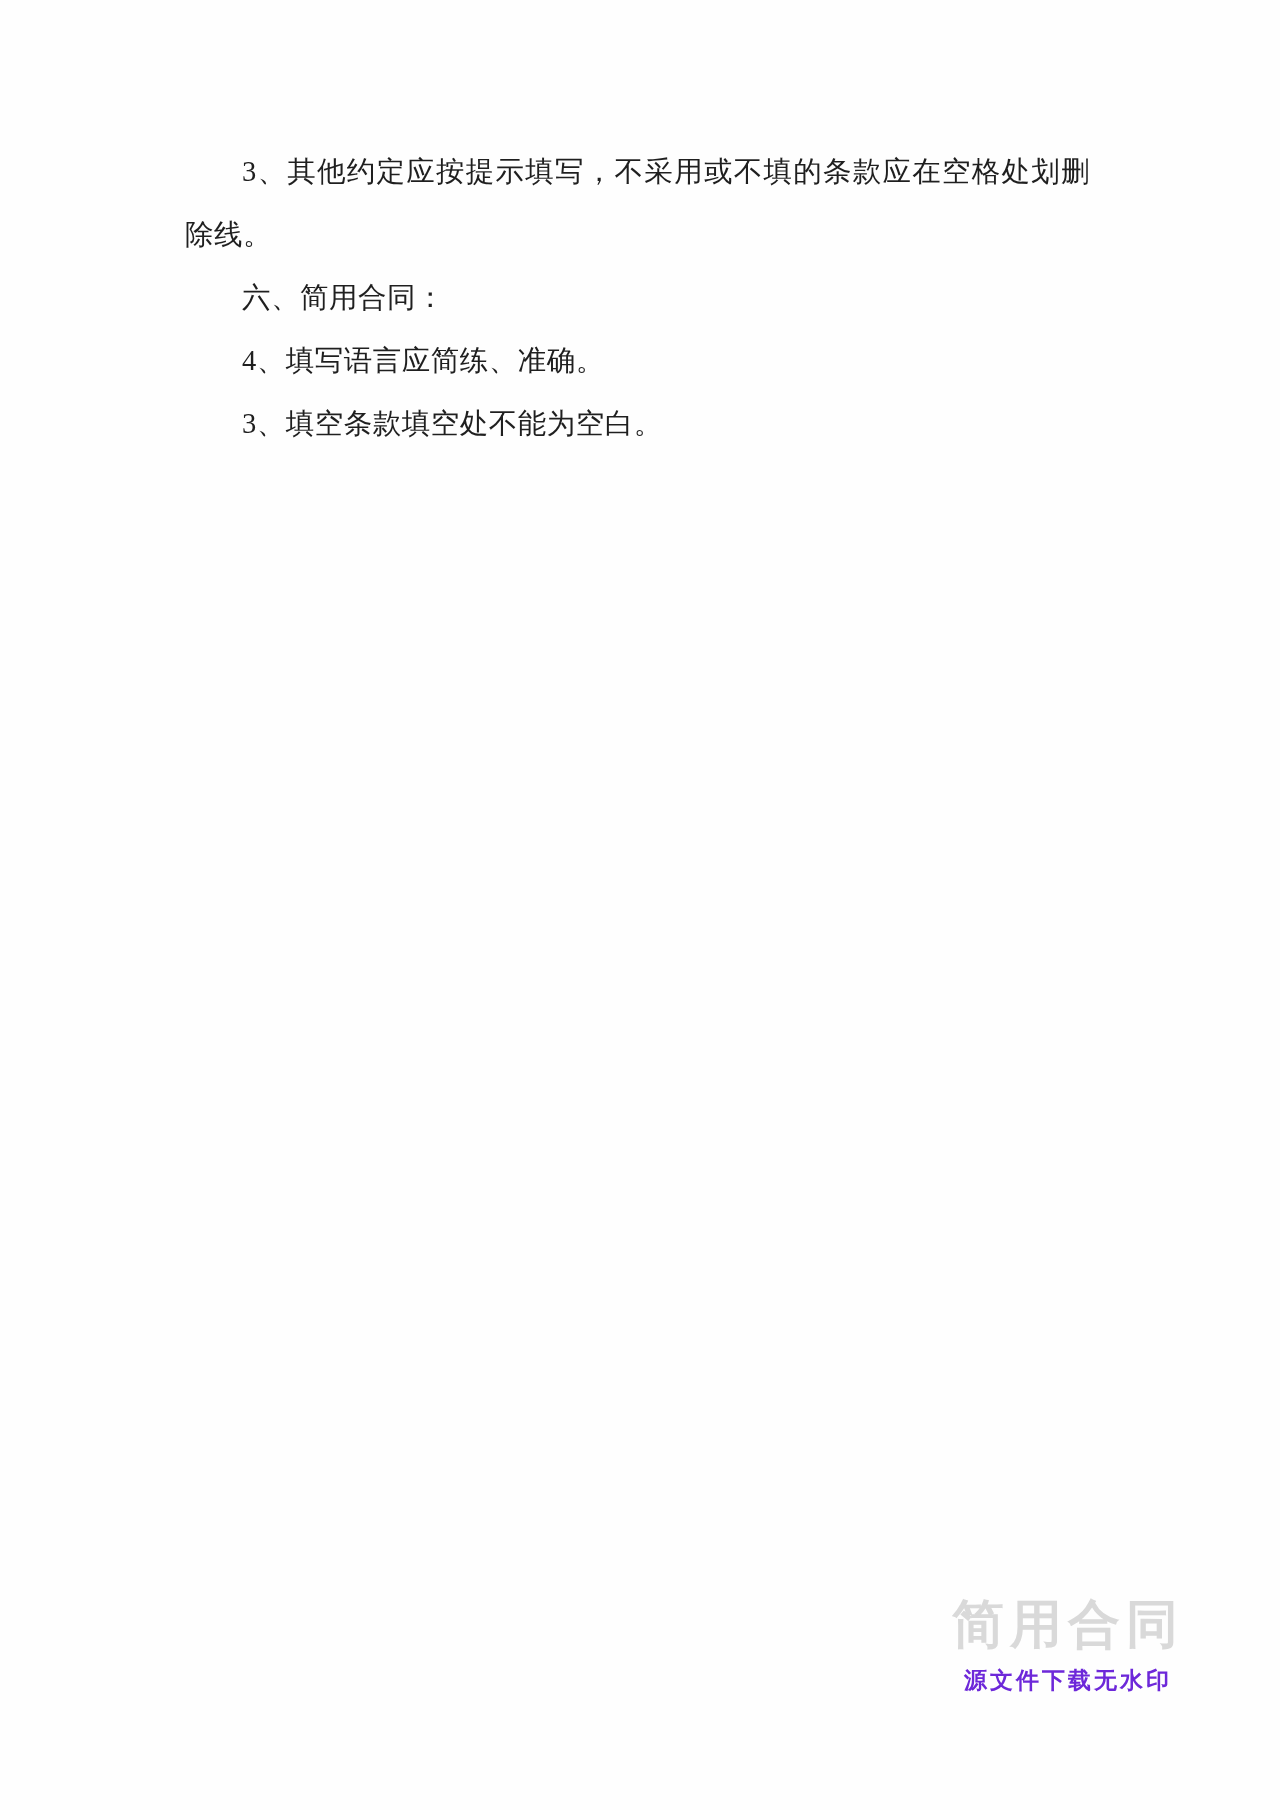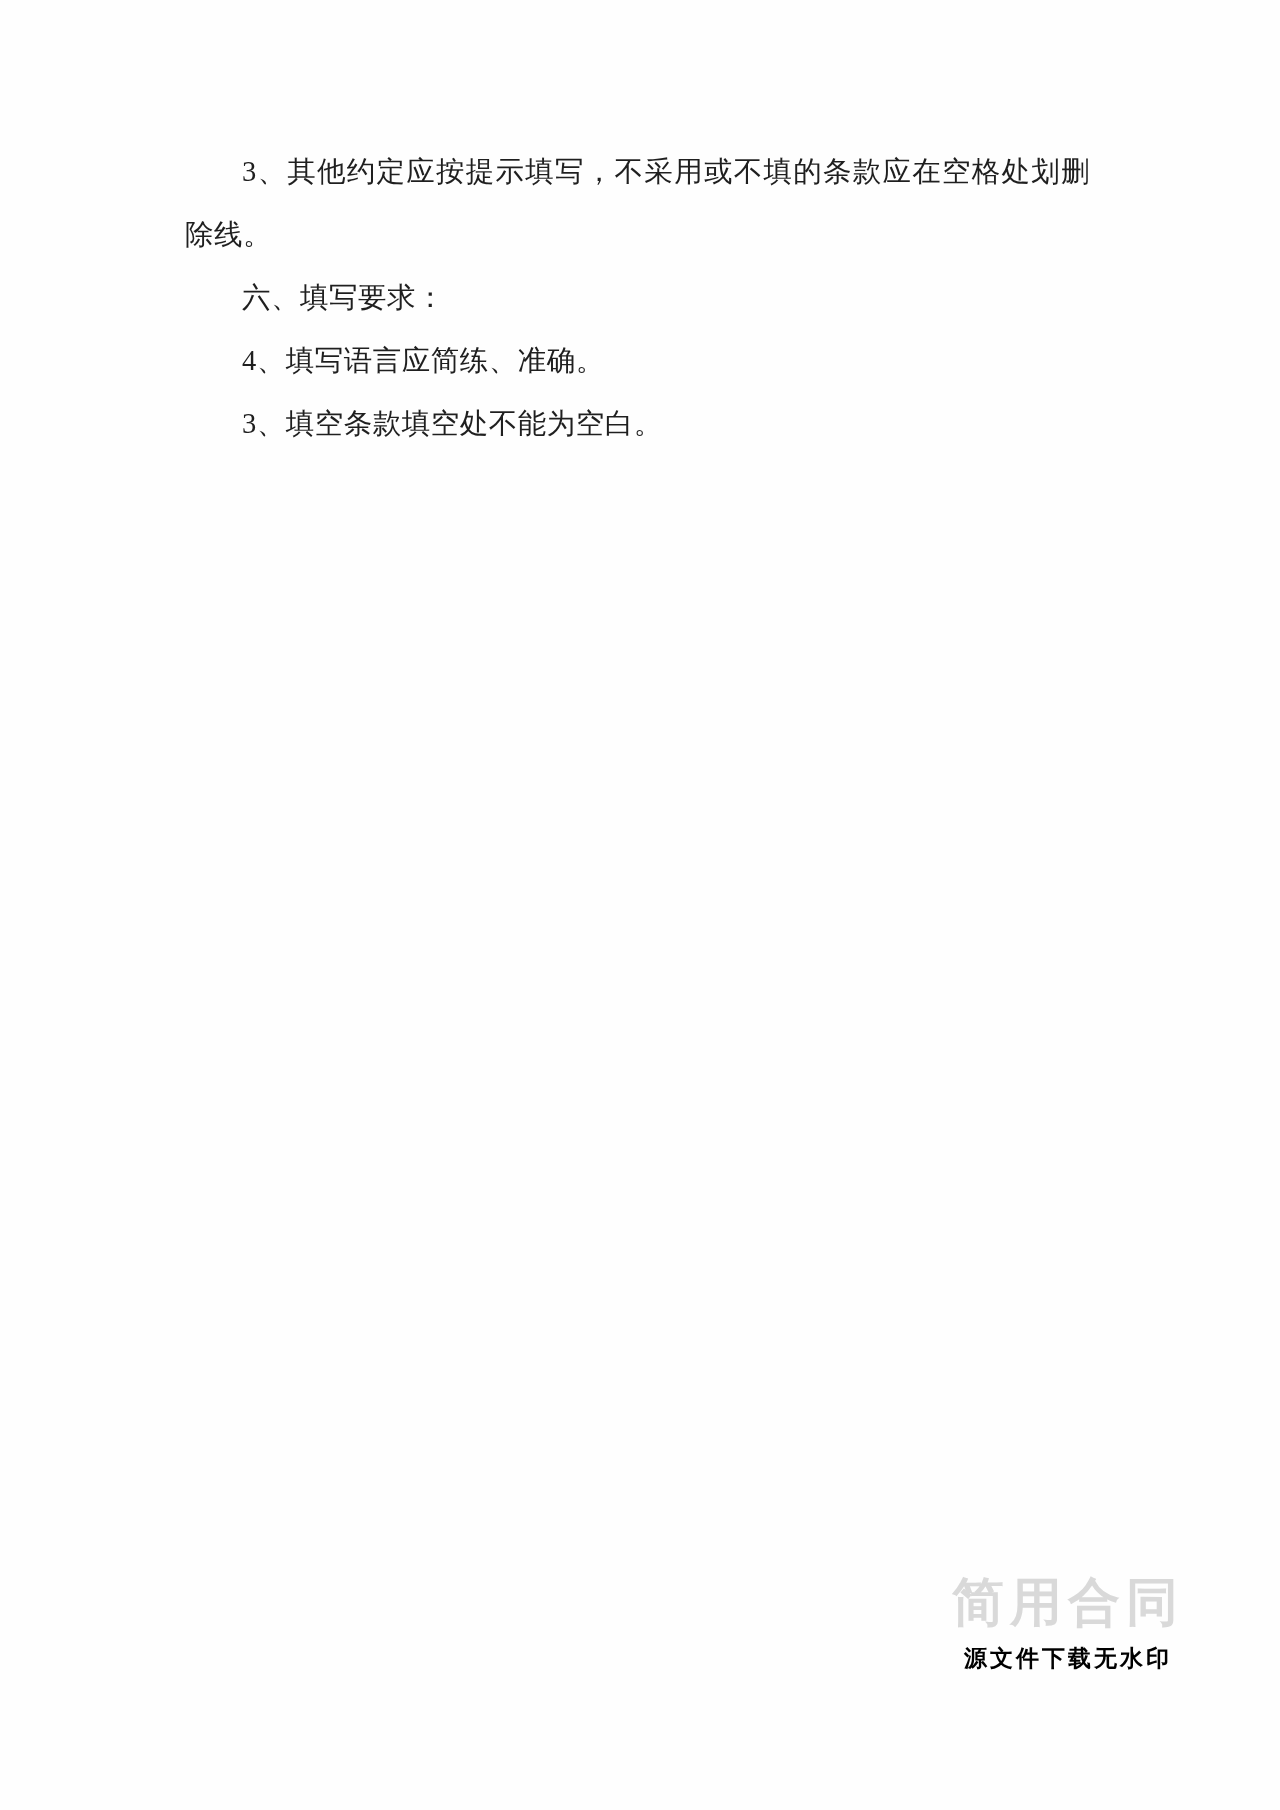--- a/index.html
+++ b/index.html
@@ -44,52 +44,52 @@
   }
 
   .para.indent {
     text-indent: 57px;
   }
 
   
   .watermark {
     position: absolute;
     right: 60px;
-    bottom: 136px;
+    bottom: 114px;
     width: 320px;
     text-align: center;
     user-select: none;
   }
   .watermark-main {
     font-size: 52px;
     font-weight: bold;
     color: #d9d9d9;
     letter-spacing: 6px;
     font-family: "DejaVu Sans", "Liberation Sans", sans-serif;
     line-height: 1.15;
   }
   .watermark-sub {
     margin-top: 10px;
     font-size: 23px;
     font-weight: bold;
-    color: #000000;
+    color: #6d28d9;
     letter-spacing: 3px;
     font-family: "DejaVu Sans", "Liberation Sans", sans-serif;
   }
 </style>
 </head>
 <body>
 
 <div class="page">
 
   <div class="content">
 
     <p class="para indent">3、其他约定应按提示填写，不采用或不填的条款应在空格处划删除线。</p>
 
-    <p class="para indent">六、填写要求：</p>
+    <p class="para indent">六、简用合同：</p>
 
 
     <p class="para indent">4、填写语言应简练、准确。</p>
 
     <p class="para indent">3、填空条款填空处不能为空白。</p>
 
   </div>
 
   <div class="watermark">
     <div class="watermark-main">简用合同</div>

